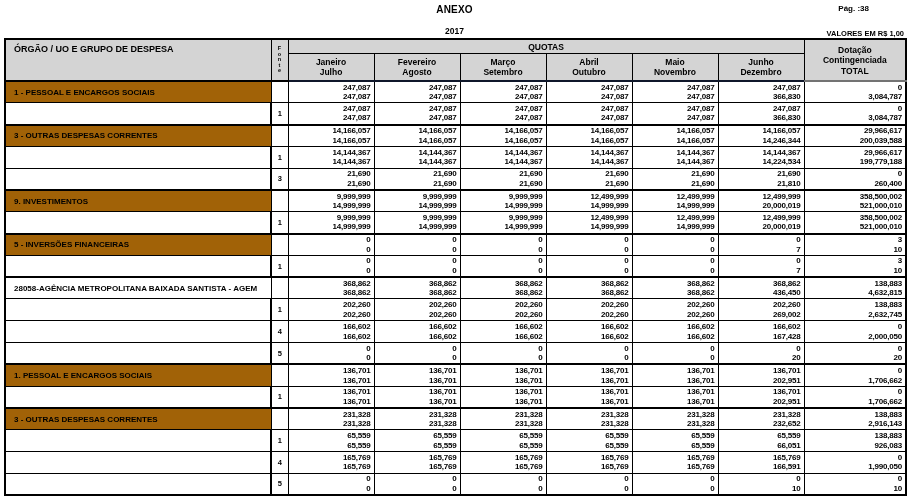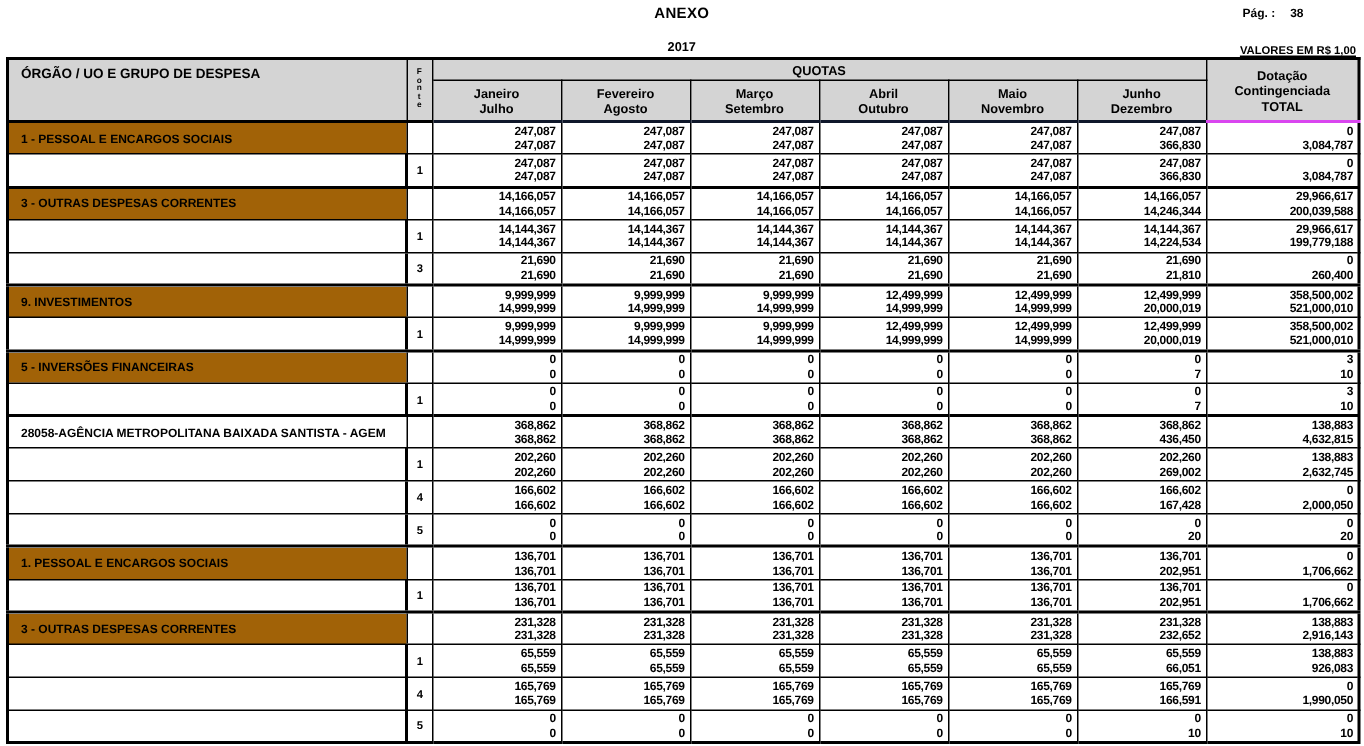--- a/index.html
+++ b/index.html
@@ -4,43 +4,43 @@
 <style>
   html, body { margin:0; padding:0; }
   body {
     width:909px; height:497px; background:#ffffff; position:relative;
     font-family:"Liberation Sans", sans-serif; color:#000;
     font-weight:bold; overflow:hidden;
   }
   .top { position:absolute; left:0; top:0; width:909px; height:27px; }
   .anexo { position:absolute; top:4px; left:0; width:100%; text-align:center; font-size:10px; letter-spacing:.2px; }
   .pag { position:absolute; top:4px; right:40px; font-size:8px; }
-  .pag .num { margin-left:10px; font-size:8px; }
+  .pag .num { font-size:8px; }
   .title { position:absolute; top:16px; left:0; width:100%; text-align:center; font-size:9.5px; }
   .year { position:absolute; top:26px; left:0; width:100%; text-align:center; font-size:8.5px; }
-  .valores { position:absolute; top:29px; right:5px; font-size:7.5px;text-decoration:underline; }
+  .valores { position:absolute; top:29px; right:5px; font-size:7.5px; }
 
   table {
     position:absolute; left:4px; top:38px; width:901px;
     border-collapse:collapse; table-layout:fixed; border:2px solid #000;
   }
   col.c-label { width:266px; }
   col.c-fonte { width:17px; }
   col.c-month { width:86px; }
   col.c-total { width:102px; }
 
   th, td { border:1px solid #000; padding:0; overflow:hidden; }
   thead th { background:#d4d4d4; font-size:8.5px; line-height:10px; font-weight:bold; }
   thead tr.r2 th { border-bottom:2px solid #0f172a; }
   th.org { text-align:left; vertical-align:top; padding:4px 0 0 8px; font-size:9px; border-bottom:2px solid #000; }
   th.fonte-h { font-size:5.5px; line-height:5.5px; vertical-align:middle; border-bottom:2px solid #000; }
   th.fonte-h span { display:block; }
   th.quotas { height:13px; font-size:8.5px; }
   th.month { height:26px; }
-  th.total-h { font-size:8.5px; line-height:10px; border-bottom:2px solid #d946ef; }
+  th.total-h { font-size:8.5px; line-height:10px; border-bottom:2px solid #737373; }
   th.total-h .l3 { display:block; margin-top:1px; }
 
   tbody tr { height:21.8px; }
   tbody td { font-size:8px; letter-spacing:-0.2px; vertical-align:middle; }
   td.label { text-align:left; padding-left:8px; font-size:8px; letter-spacing:0; }
   tr.shaded td.label { background:#a16207; }
   td.fonte { text-align:center; font-size:7.5px; }
   td.fonte.fonte-box { border-left:2px solid #000; }
   td.num { text-align:right; padding-right:3px; }
   td.num div { line-height:9.6px; }

